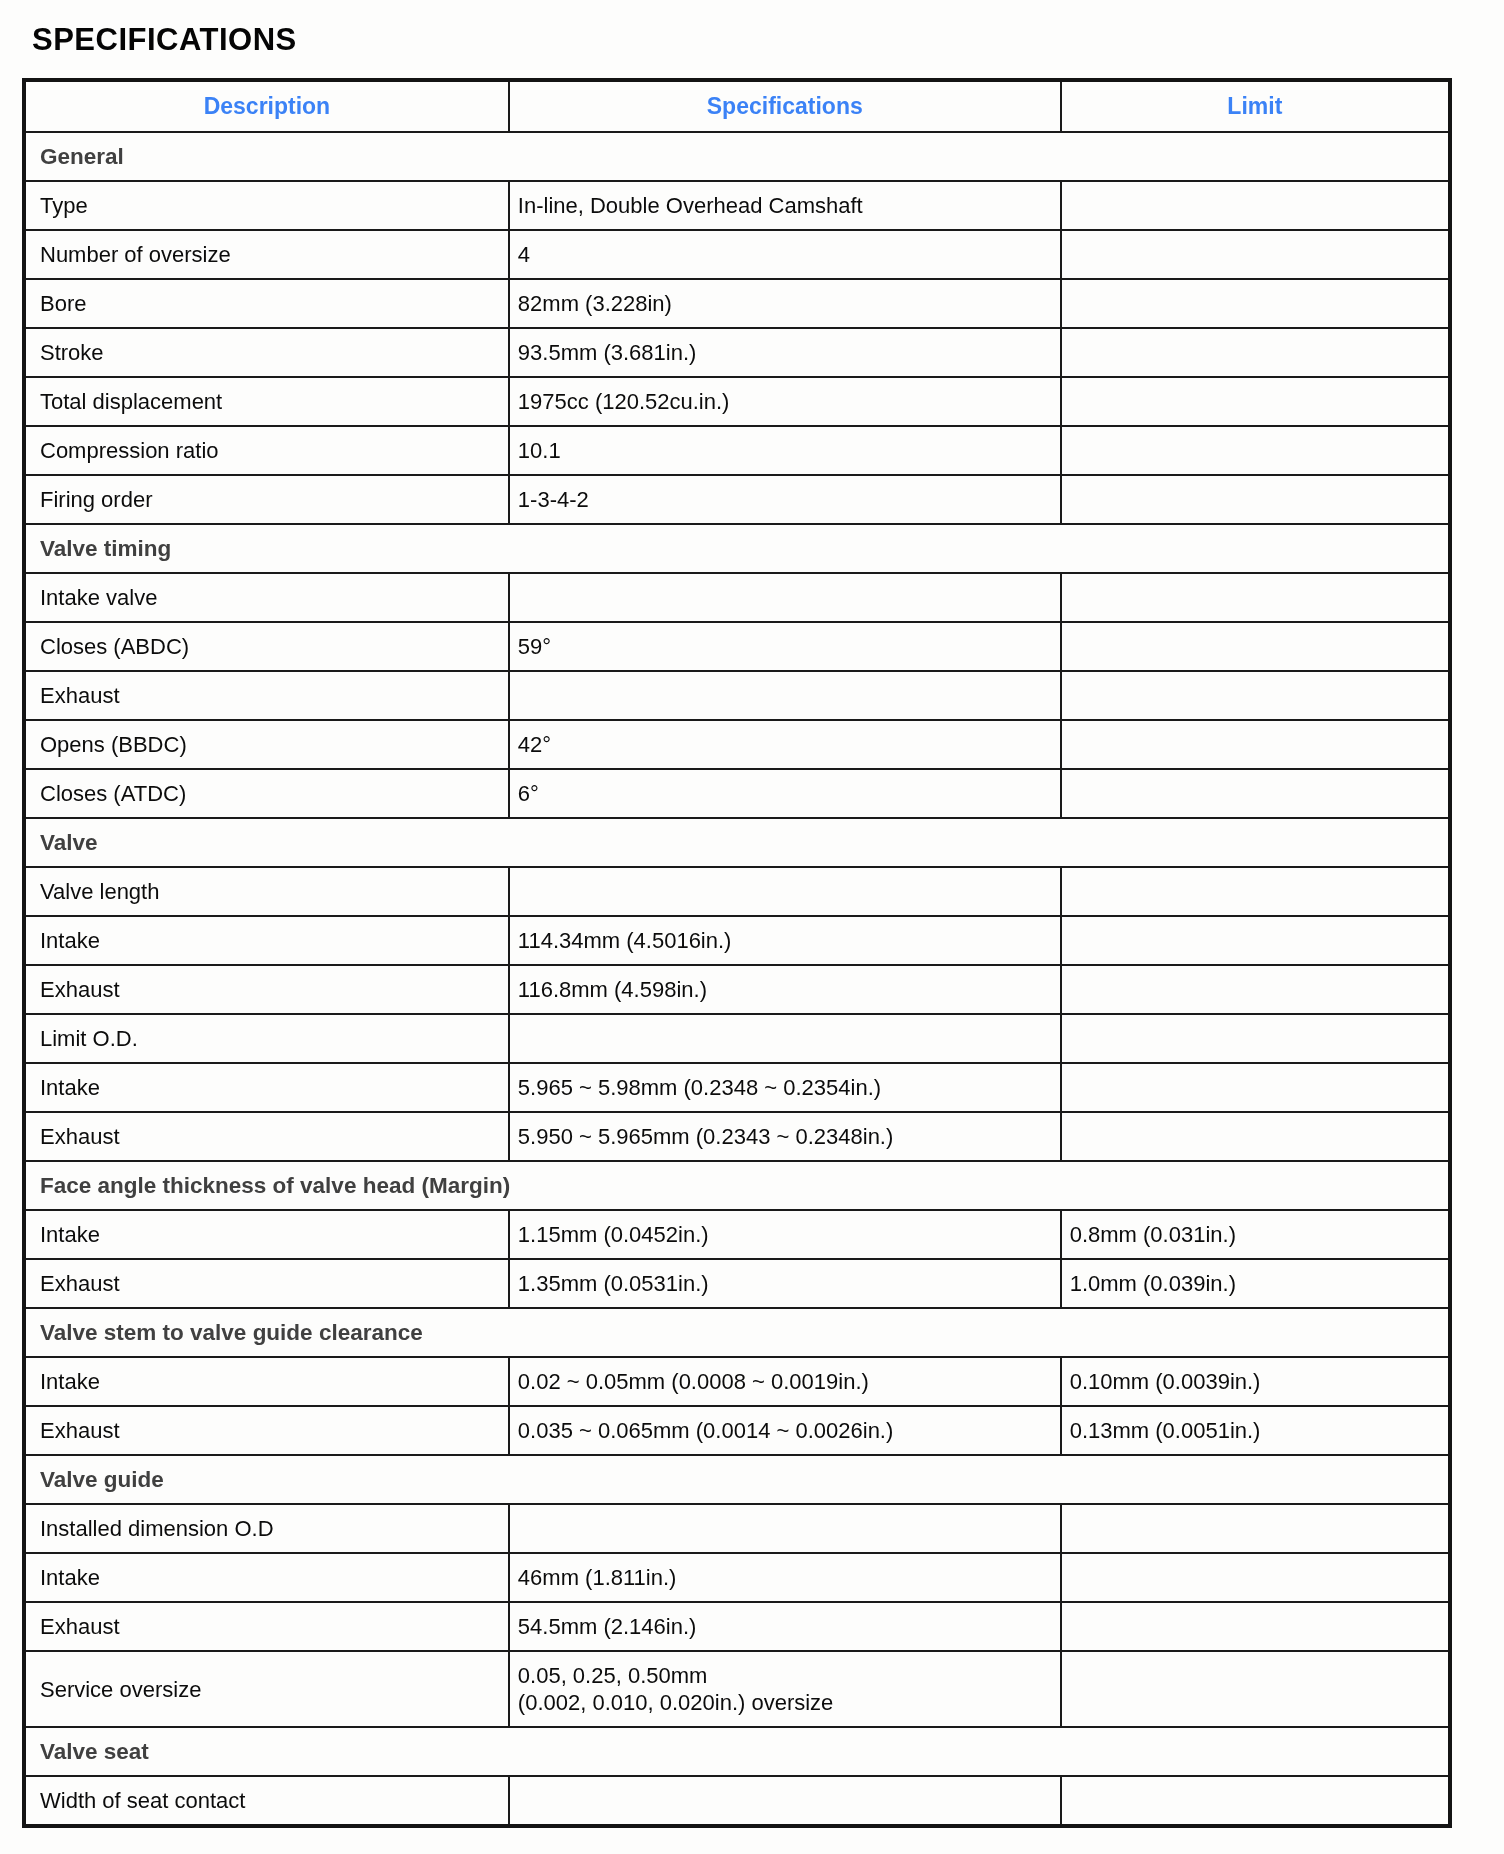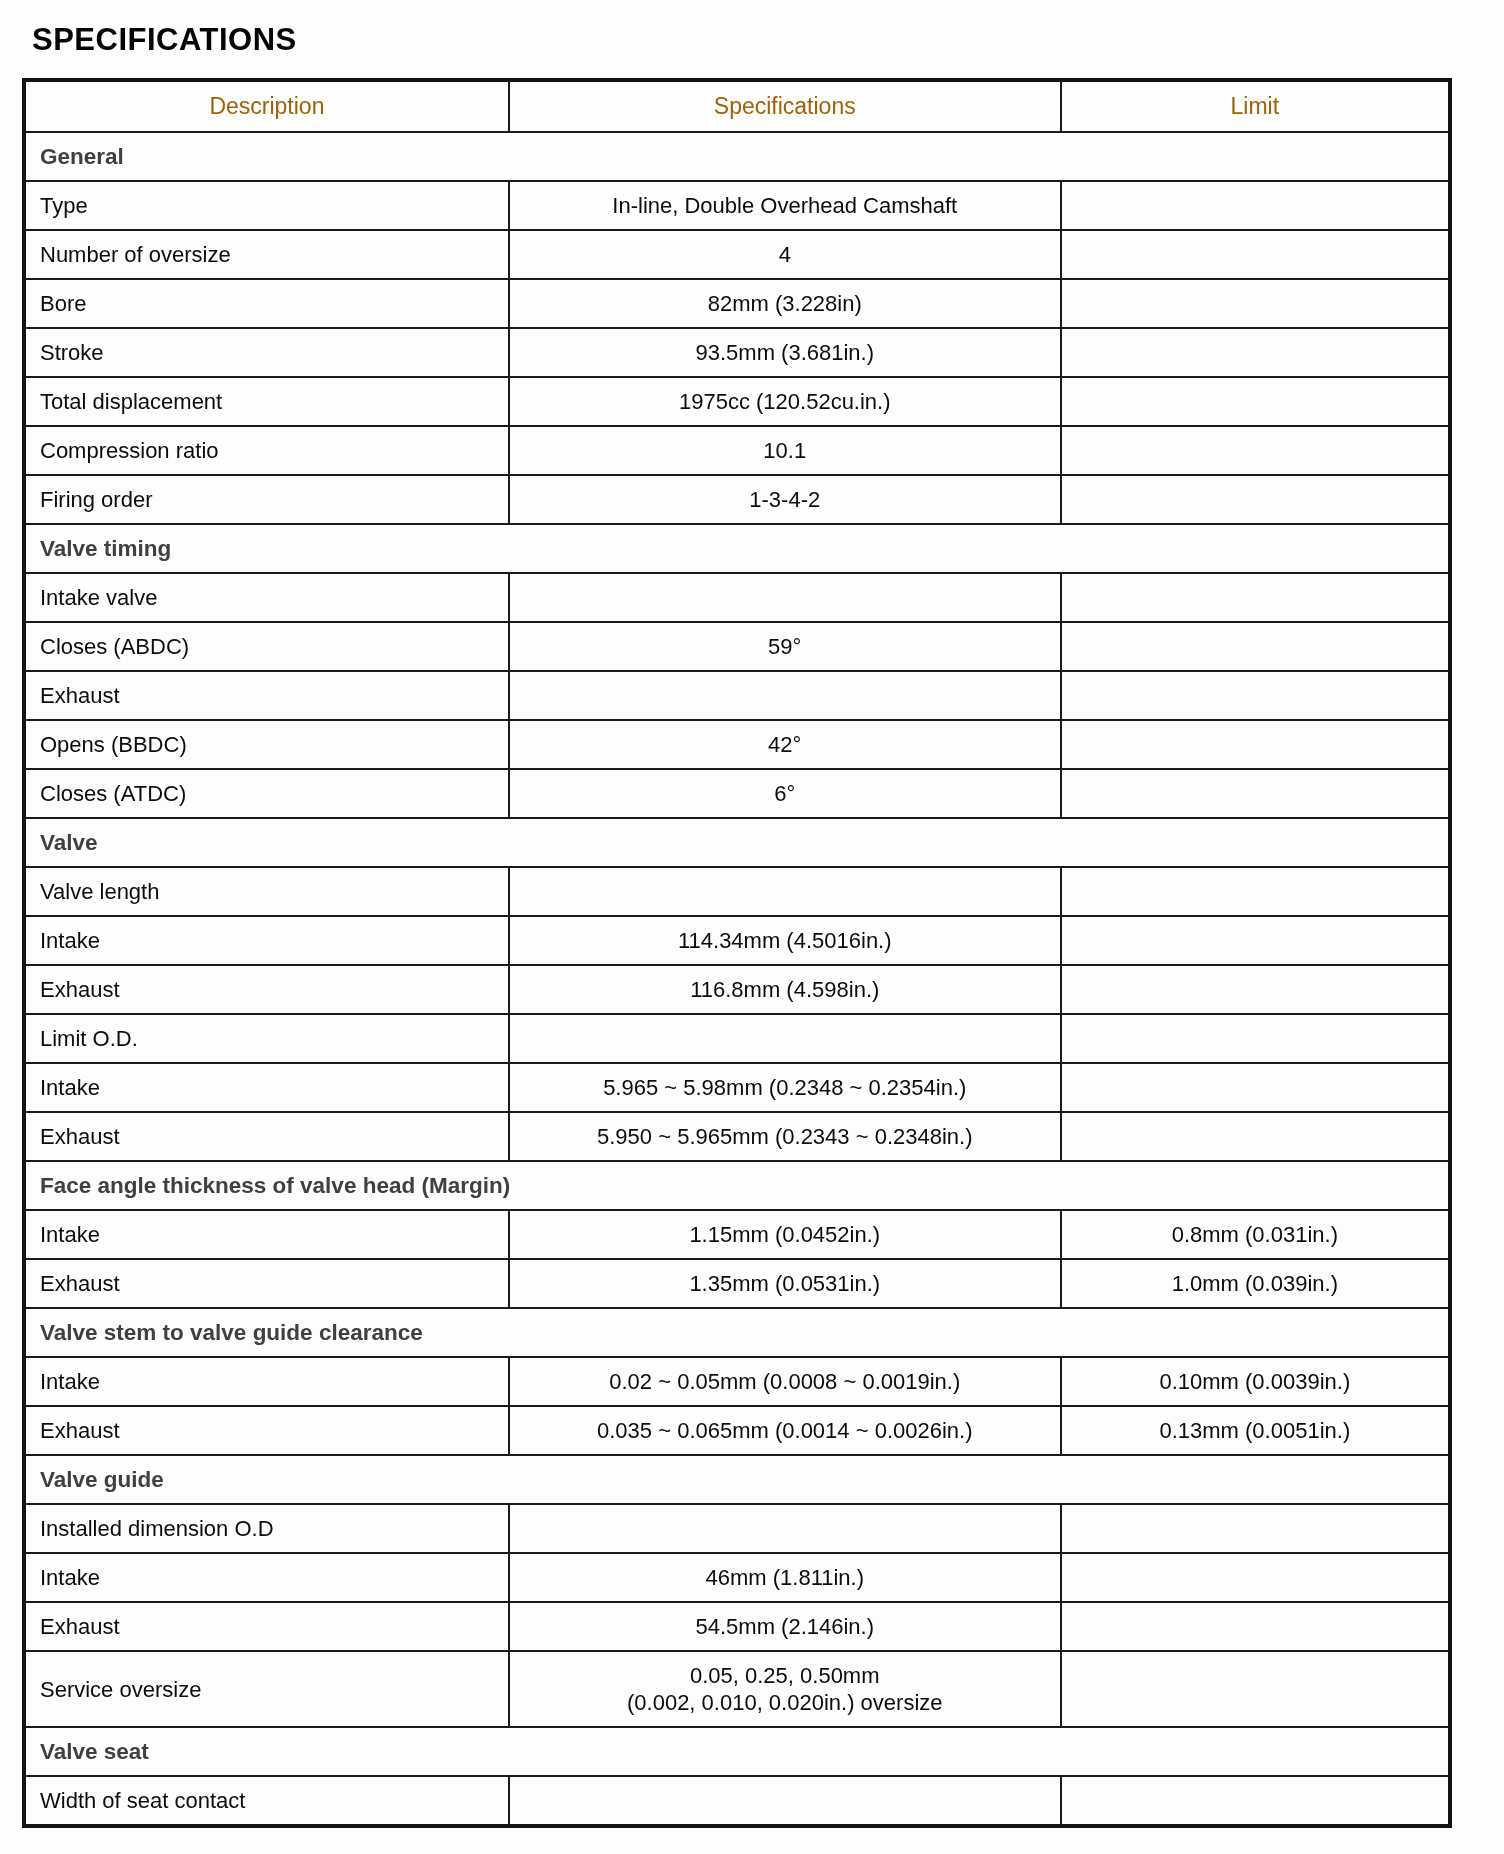--- a/index.html
+++ b/index.html
@@ -28,37 +28,37 @@
     width: 1430px;
     border: 4px solid #141414;
     table-layout: fixed;
   }
   .spec-table th,
   .spec-table td {
     border: 2.5px solid #1a1a1a;
   }
   .spec-table th {
     font-size: 23px;
-    font-weight: 400;
+    font-weight: 700;
     text-align: center;
     padding: 11px 8px;
-    color: #a16207;
+    color: #3b82f6;
   }
   .spec-table td {
     font-size: 22px;
     line-height: 27px;
     padding: 10px 14px;
     color: #0c0c0c;
   }
   .spec-table td.desc {
     text-align: left;
   }
   .spec-table td.spec,
   .spec-table td.limit {
-    text-align: center;
+    text-align: left;
     white-space: pre-line;
     padding: 10px 8px;
   }
   .spec-table tr.section td {
     font-weight: 700;
     font-size: 22.5px;
     text-align: left;
     color: #404040;
     padding: 10px 14px;
   }

